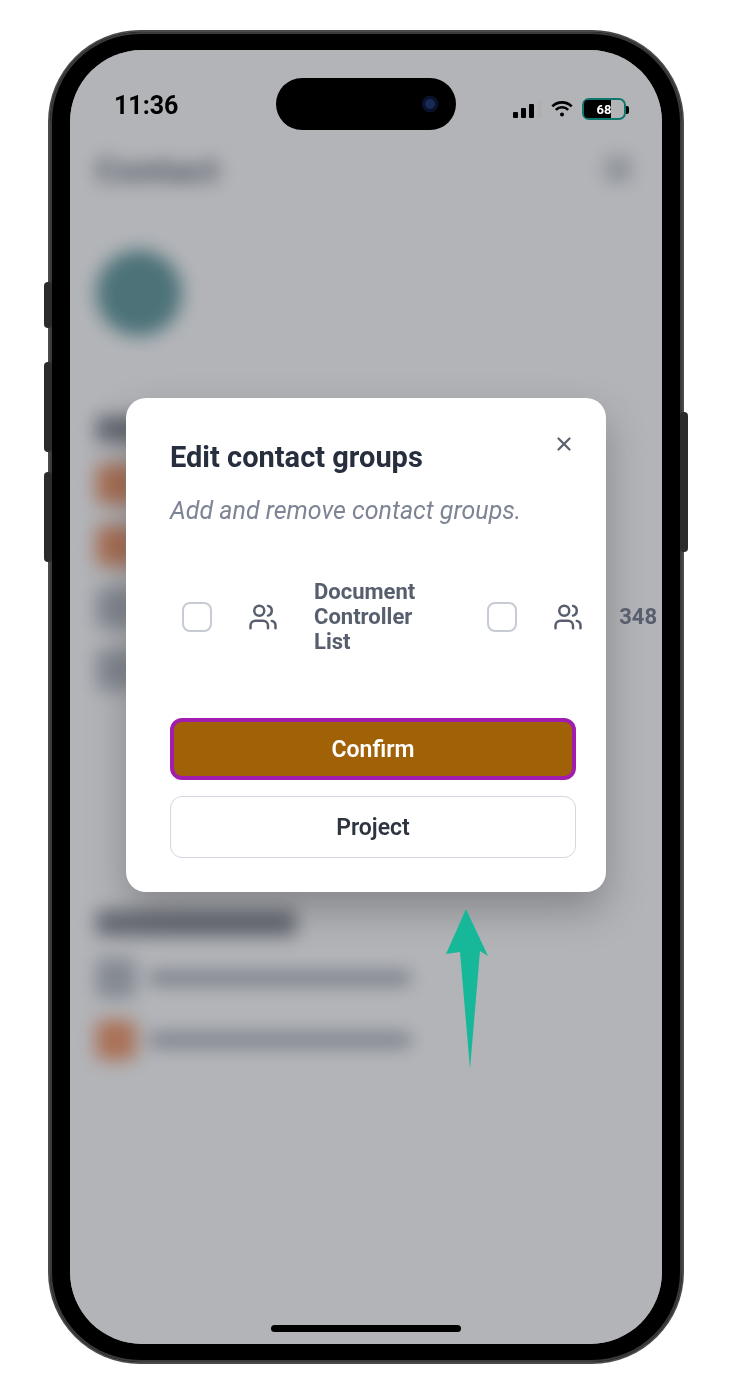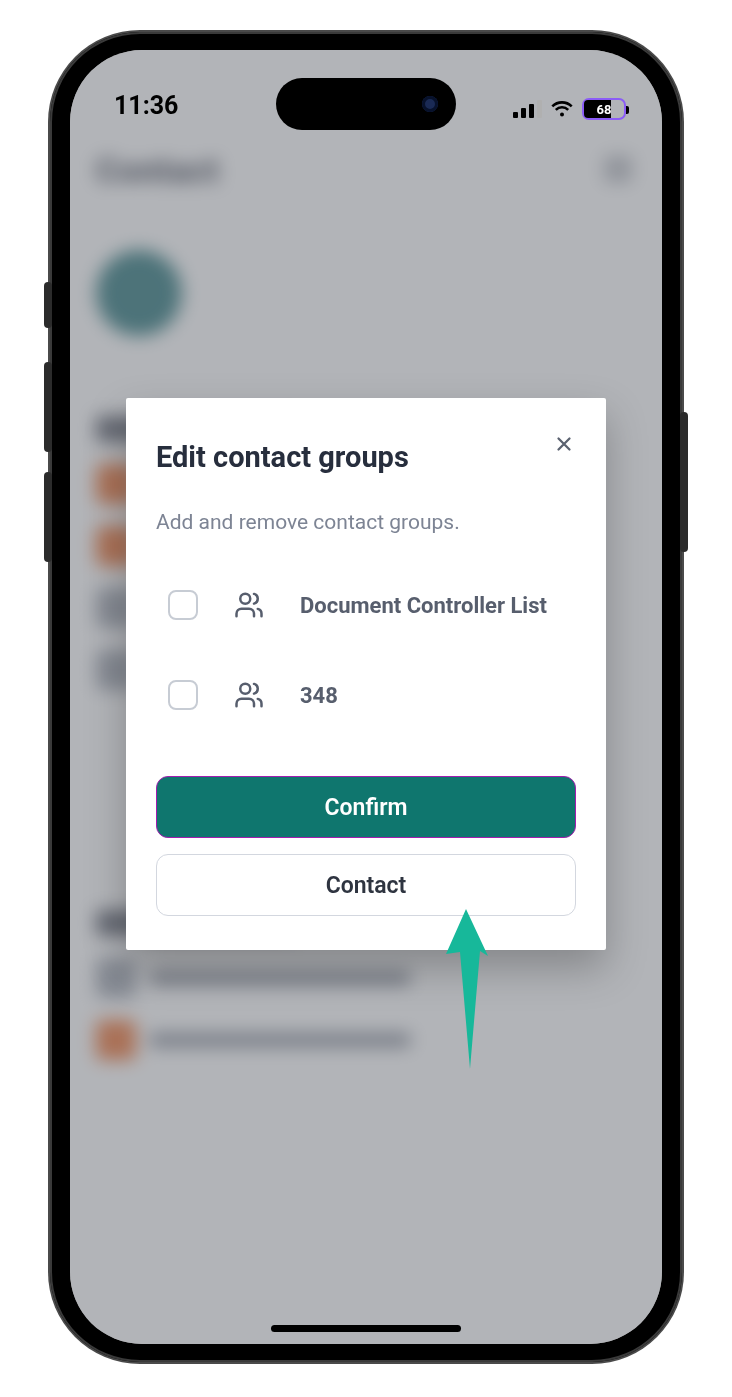--- a/index.html
+++ b/index.html
@@ -65,21 +65,21 @@
   .status-right{display:flex;align-items:center;gap:8px;}
   .signal{display:flex;align-items:flex-end;gap:3px;height:18px;}
   .signal span{width:5px;background:#000;border-radius:1px;}
   .signal span:nth-child(1){height:6px;}
   .signal span:nth-child(2){height:10px;}
   .signal span:nth-child(3){height:14px;}
   .signal span:nth-child(4){height:18px;background:#b0b0b0;}
   .wifi{width:24px;height:20px;position:relative;}
   .wifi svg{width:24px;height:20px;display:block;}
   .battery{
-    position:relative;width:44px;height:22px;border:2px solid #8b5cf6;border-radius:7px;
+    position:relative;width:44px;height:22px;border:2px solid #0f766e;border-radius:7px;
     display:flex;align-items:center;justify-content:center;
     font-size:13px;font-weight:700;color:#fff;
   }
   .battery::before{content:"";position:absolute;left:0;top:0;bottom:0;width:68%;background:#000;border-radius:4px 0 0 4px;}
   .battery::after{content:"";position:absolute;right:-5px;top:6px;width:3px;height:8px;background:#000;border-radius:0 2px 2px 0;}
   .battery span{position:relative;z-index:1;}
 
   
   .bg{
     position:absolute;inset:0;
@@ -101,56 +101,56 @@
   .overlay{
     position:absolute;inset:0;background:rgba(115,118,125,0.55);
   }
 
   
   .modal{
     position:absolute;
     left:56px; right:56px;
     top:348px;
     background:#fff;
-    border-radius:2px;
+    border-radius:20px;
     box-shadow:0 18px 40px rgba(0,0,0,0.25);
-    padding:42px 30px 34px 30px;
+    padding:42px 30px 34px 44px;
     z-index:60;
   }
   .modal-title{
     font-size:29px;font-weight:700;color:#272e3d;
   }
   .modal-close{
     position:absolute;top:28px;right:24px;
     width:36px;height:36px;display:flex;align-items:center;justify-content:center;
     color:#5b6270;cursor:pointer;
   }
   .modal-sub{
-    margin-top:36px;font-size:21px;color:#7d8494;
-  }
-  .group-list{margin-top:54px;display:flex;flex-direction:column;gap:56px;padding-left:12px;}
+    margin-top:22px;font-size:25px;color:#7d8494;font-style:italic;
+  }
+  .group-list{margin-top:54px;display:flex;flex-direction:row;gap:72px;padding-left:12px;}
   .group-item{display:flex;align-items:center;gap:34px;}
   .checkbox{
     width:30px;height:30px;border:2px solid #c7ccd4;border-radius:8px;
     display:flex;align-items:center;justify-content:center;flex-shrink:0;
   }
   .checkbox.checked{border-color:#f15a24;}
   .checkbox.checked svg{display:block;}
   .checkbox svg{display:none;width:20px;height:20px;}
   .gicon{width:34px;height:34px;color:#575e6d;display:flex;align-items:center;justify-content:center;flex-shrink:0;}
   .gicon.dark{color:#1e2430;}
   .gicon svg{width:30px;height:30px;}
   .glabel{font-size:22px;font-weight:700;color:#575e6d;}
 
   .modal-actions{margin-top:64px;display:flex;flex-direction:column;gap:16px;}
   .btn{
     height:62px;border-radius:12px;display:flex;align-items:center;justify-content:center;
     font-size:23px;font-weight:600;cursor:pointer;
   }
-  .btn-primary{background:#0f766e;color:#fff;border:1px solid #a21caf;}
+  .btn-primary{background:#a16207;color:#fff;border:4px solid #a21caf;}
   .btn-secondary{background:#fff;color:#2e3440;border:1.5px solid #d3d7df;}
 
   
   .arrow{
     position:absolute;z-index:80;left:366px;top:854px;width:60px;height:170px;pointer-events:none;
   }
 
   
   .home-ind{
     position:absolute;bottom:12px;left:50%;transform:translateX(-50%);
@@ -265,21 +265,21 @@
                 <path d="M16 3.13a4 4 0 010 7.75"></path>
               </svg>
           </div>
           <div class="glabel">348</div>
         </div>
 
       </div>
 
       <div class="modal-actions">
         <div class="btn btn-primary">Confirm</div>
-        <div class="btn btn-secondary">Contact</div>
+        <div class="btn btn-secondary">Project</div>
       </div>
     </div>
 
     <svg class="arrow" viewBox="0 0 60 170">
       <path d="M30 5 L10 50 L24 48 L34 165 L44 47 L52 52 Z" fill="#17b89a"></path>
     </svg>
 
     <div class="home-ind"></div>
   </div>
 </div>

